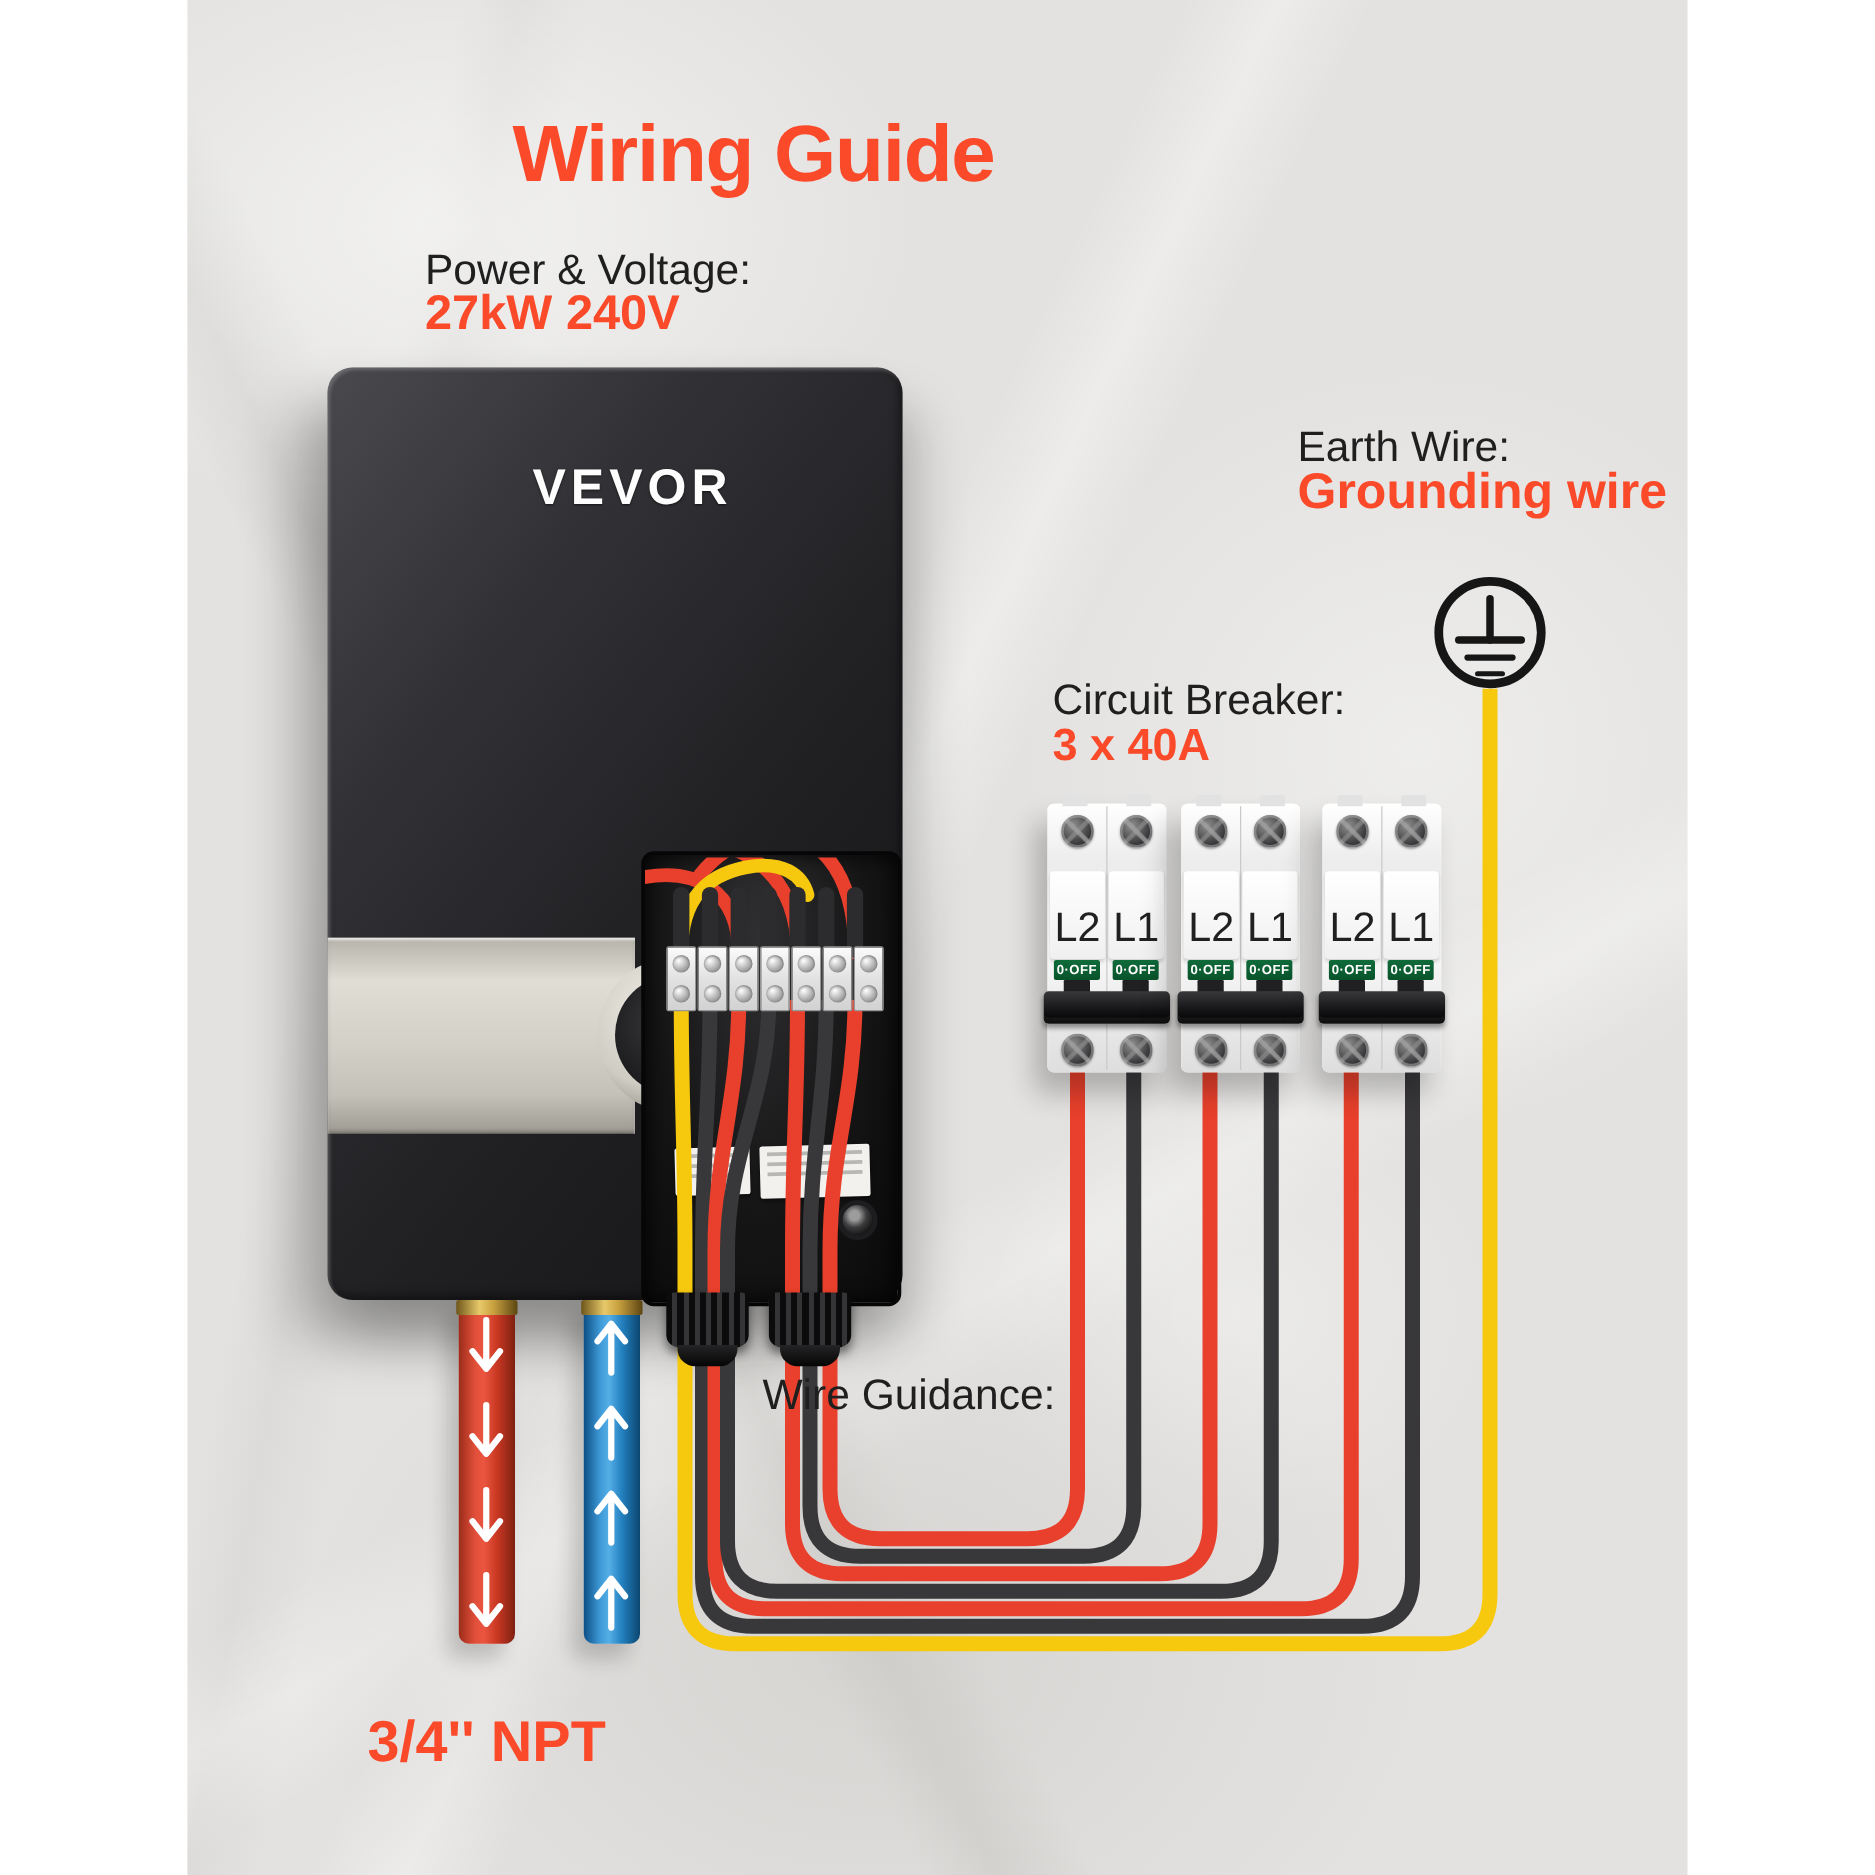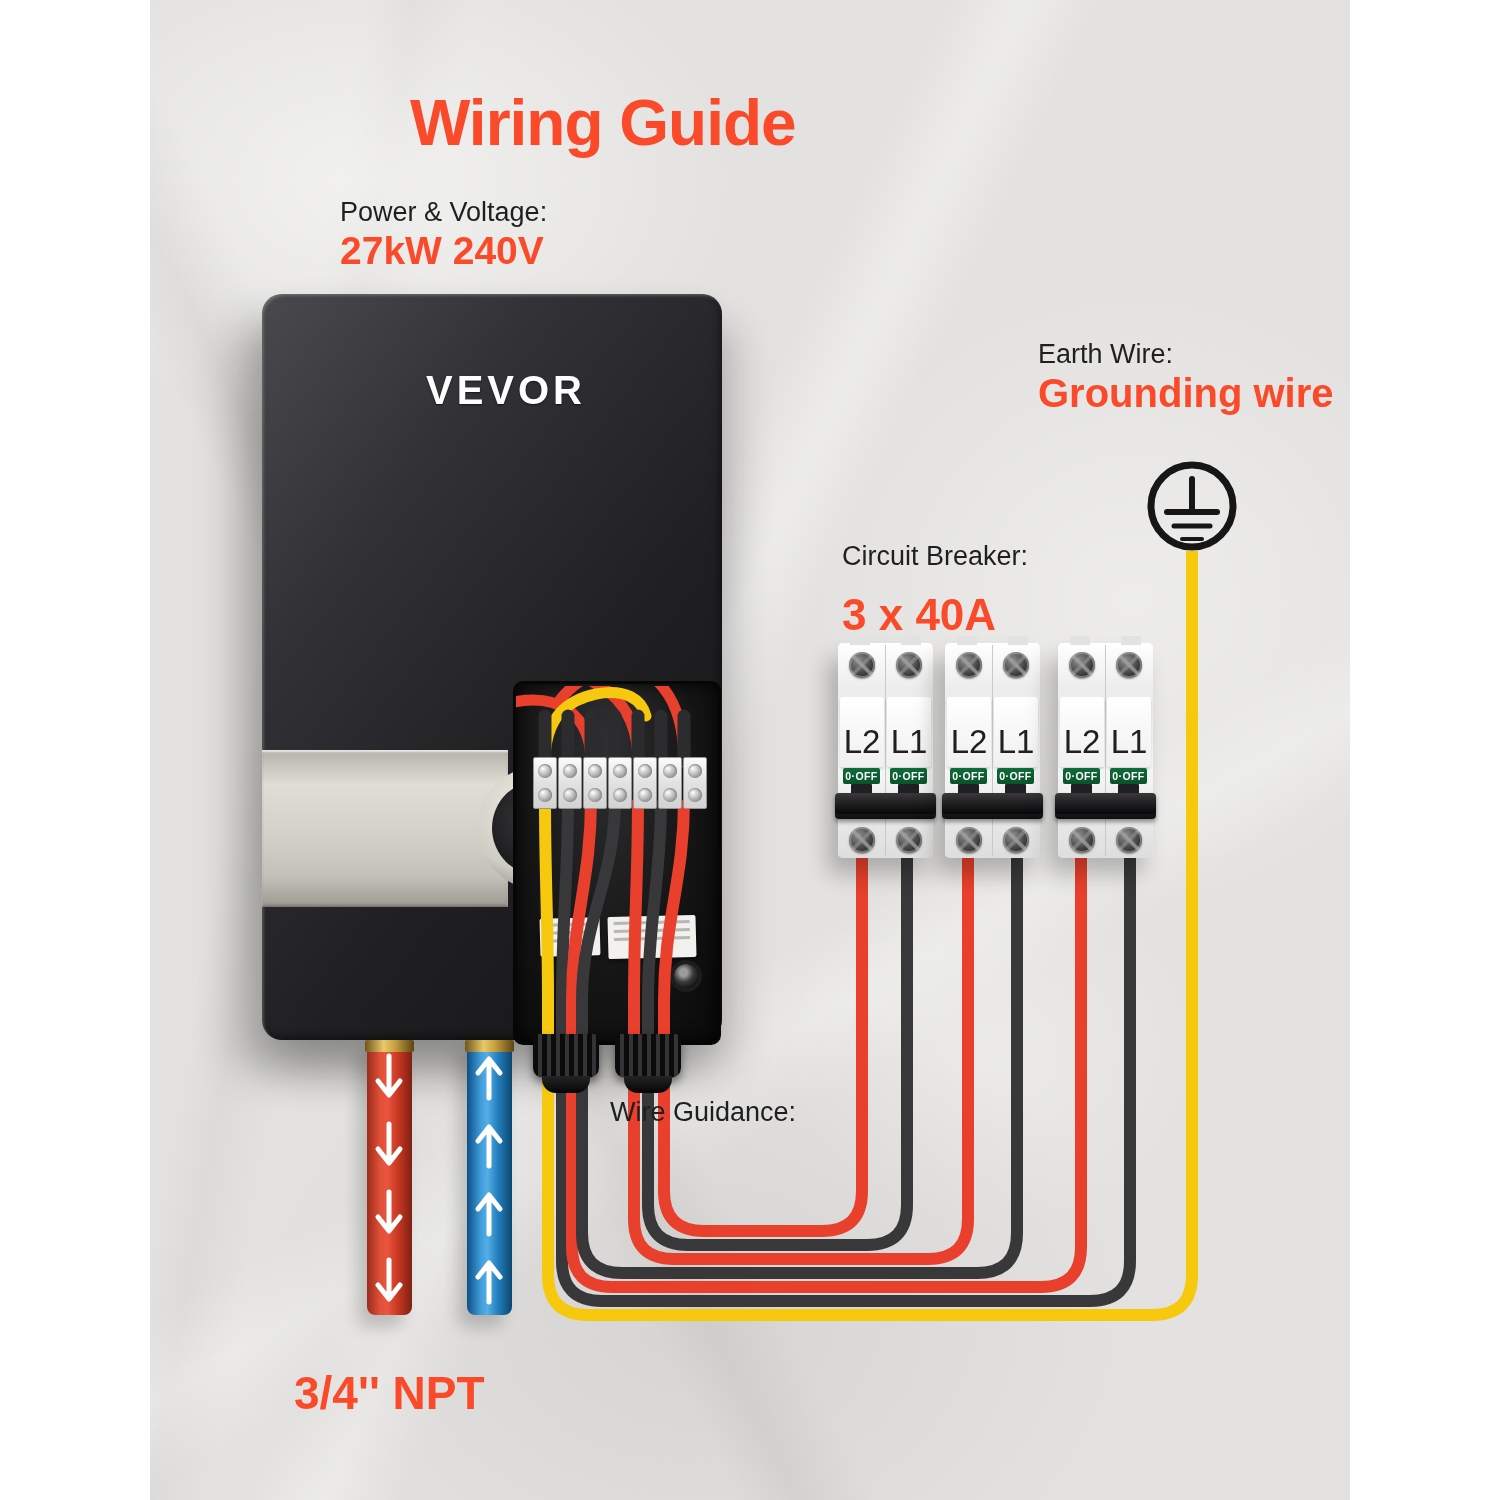--- a/index.html
+++ b/index.html
@@ -13,28 +13,28 @@
       radial-gradient(ellipse 540px 520px at 82% 40%, rgba(255,255,255,.38), transparent 60%),
       radial-gradient(ellipse 700px 520px at 45% 88%, rgba(198,196,193,.45), transparent 65%),
       radial-gradient(ellipse 300px 260px at 70% 70%, rgba(255,255,255,.3), transparent 70%),
       linear-gradient(115deg, transparent 42%, rgba(255,255,255,.35) 46%, transparent 50%),
       linear-gradient(63deg, transparent 30%, rgba(185,183,180,.3) 33%, transparent 37%),
       linear-gradient(150deg, transparent 60%, rgba(255,255,255,.28) 64%, transparent 68%),
       linear-gradient(100deg, transparent 15%, rgba(200,198,196,.25) 18%, transparent 22%);}
   
   .t{position:absolute;text-align:left;z-index:5;}
   .title{left:410px;top:86px;width:600px;font-size:64px;font-weight:800;letter-spacing:-1px;color:#fa4a2a;}
-  .lbl{font-size:27px;color:#1f1f1f;letter-spacing:0;}
+  .lbl{font-size:34px;color:#1f1f1f;letter-spacing:0;}
   .val{font-weight:800;color:#fa4a2a;}
   .power-lbl{left:340px;top:197px;width:300px;}
   .power-val{left:340px;top:229px;width:300px;font-size:39px;}
   .earth-lbl{left:1038px;top:339px;width:300px;}
   .earth-val{left:1038px;top:373px;width:300px;font-size:40px;line-height:41px;}
   .brk-lbl{left:842px;top:541px;width:300px;}
-  .brk-val{left:842px;top:575px;width:300px;font-size:44px;margin-top:15px;}
+  .brk-val{left:842px;top:575px;width:300px;font-size:36px;}
   .wg-lbl{left:610px;top:1097px;width:300px;}
   .wg-val{left:610px;top:1169px;width:300px;font-size:43px;}
   .fit-lbl{left:294px;top:1331px;width:300px;font-size:31px;}
   .fit-val{left:294px;top:1366px;width:300px;font-size:46px;}
   
   .device{position:absolute;left:262px;top:294px;width:460px;height:746px;z-index:2;border-radius:20px;
     background:linear-gradient(128deg,#4a4a4e 0%,#323236 28%,#202023 60%,#141416 100%);
     box-shadow:-24px 30px 44px rgba(0,0,0,.26), 14px 30px 40px rgba(0,0,0,.18),
                inset 2px 2px 3px rgba(255,255,255,.22), inset -2px -3px 8px rgba(0,0,0,.5);}
   .brand{position:absolute;left:0;right:0;top:74px;text-align:center;color:#fdfdfd;

